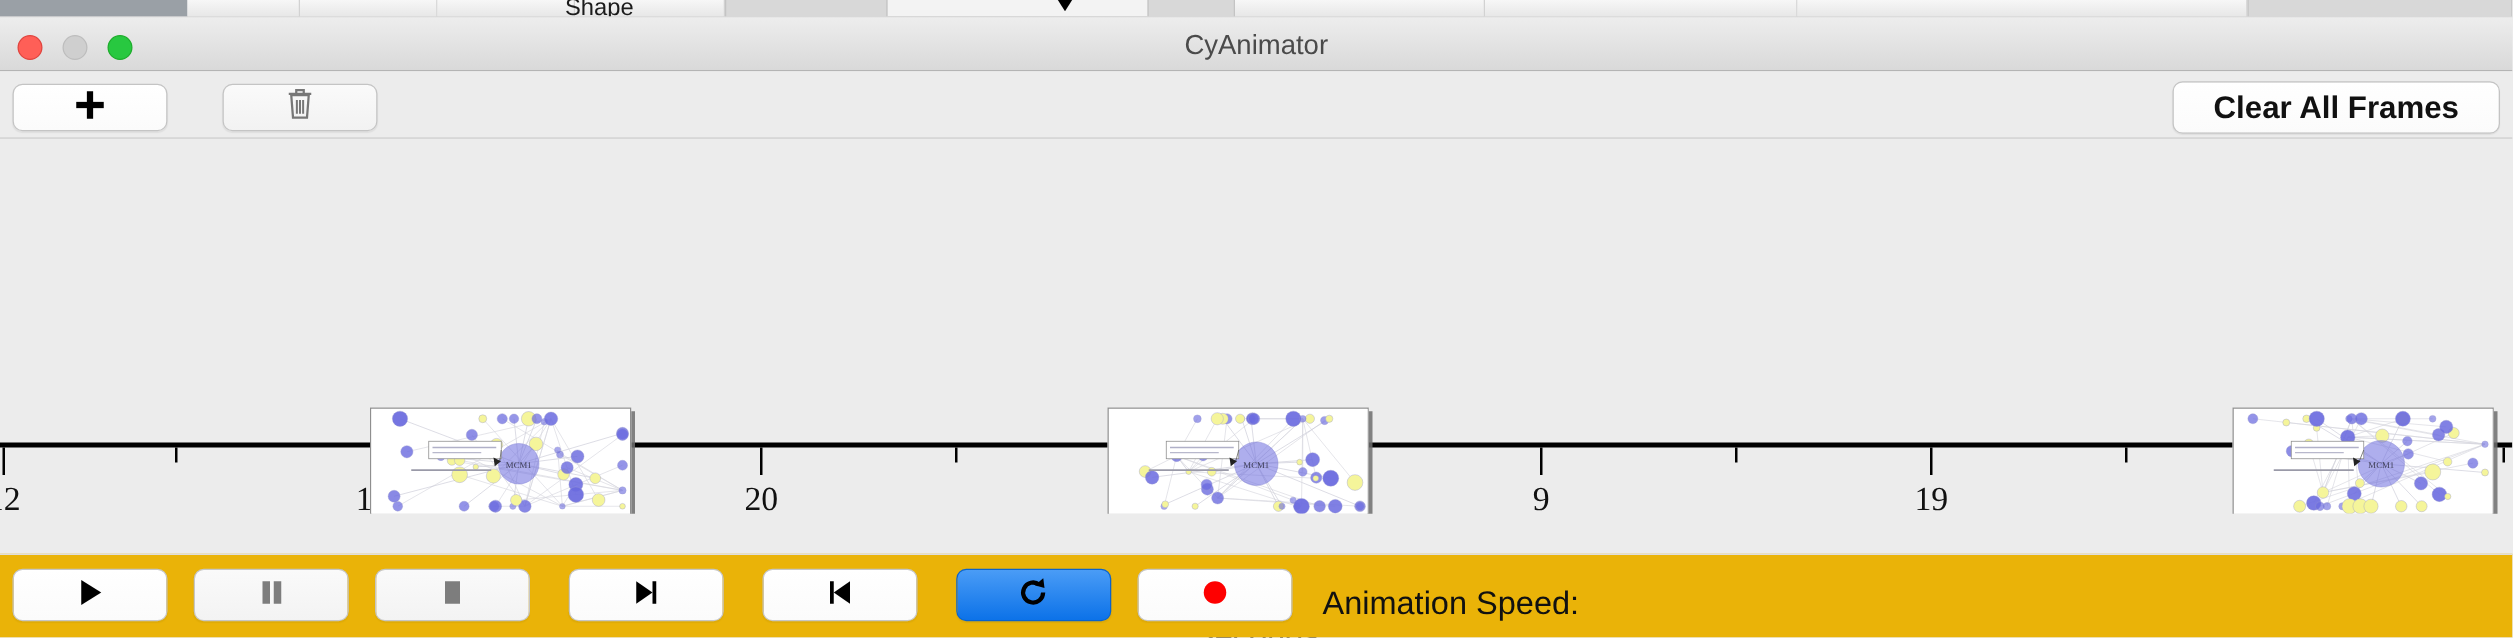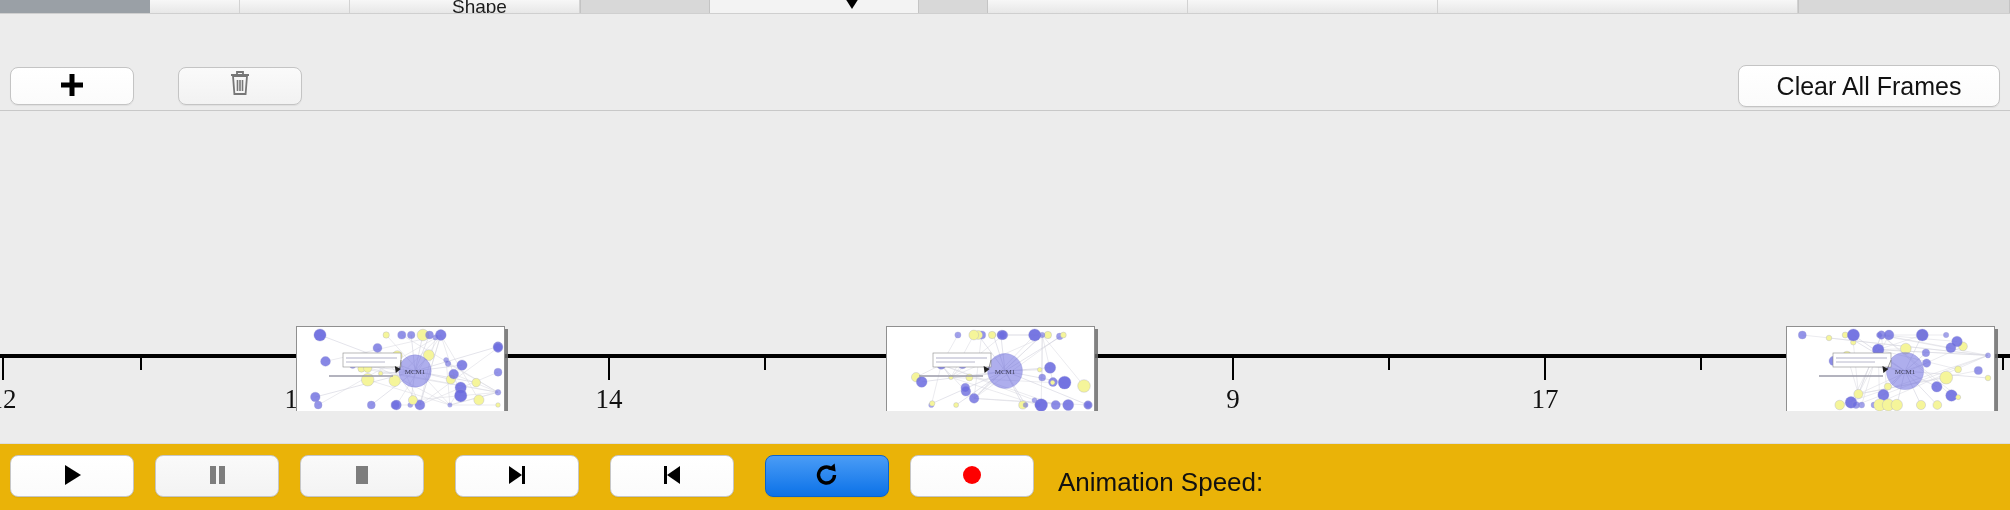--- a/index.html
+++ b/index.html
@@ -66,21 +66,21 @@
     border-bottom: 1px solid #c8c8c8;
   }
   .btn {
     position: absolute;
     border: 1px solid #c4c4c4;
     border-radius: 8px;
     background: linear-gradient(#ffffff, #fbfbfb);
     box-shadow: 0 1px 1px rgba(0,0,0,0.06);
     display: flex; align-items: center; justify-content: center;
     cursor: default;
-    font-size: 23px; color: #111;
+    font-size: 23px; color: #111; font-weight: bold;
   }
   .btn.flat { background: linear-gradient(#fafafa, #f2f2f2); }
   .btn-add   { left: 10px;  top: 10px; width: 124px; height: 38px; }
   .btn-del   { left: 178px; top: 10px; width: 124px; height: 38px; }
   .btn-clear { left: 1738px; top: 8px; width: 262px; height: 42px; font-size: 25px; }
 
   .plus-glyph { font-size: 34px; font-weight: 700; line-height: 1; color: #000; }
 
   
   .timeline {
@@ -165,20 +165,26 @@
     <div class="bscroll" style="left:580px;width:130px;"></div>
     <div class="btext" style="left:452px;">Shape</div>
     <div class="bcursor" style="left:845px;top:-2px;"></div>
     <div class="bscroll" style="left:918px;width:70px;"></div>
     <div class="bseg" style="left:988px;width:200px;"></div>
     <div class="bseg" style="left:1188px;width:250px;"></div>
     <div class="bseg" style="left:1438px;width:360px;"></div>
     <div class="bscroll" style="left:1798px;width:212px;"></div>
   </div>
 
+  <div class="titlebar">
+    <div class="traffic red"></div>
+    <div class="traffic yellow"></div>
+    <div class="traffic green"></div>
+    <div class="window-title">CyAnimator</div>
+  </div>
 
   <div class="toolbar">
     <div class="btn btn-add">
       <span class="plus-glyph">
         <svg width="26" height="26" viewBox="0 0 26 26" aria-hidden="true">
           <rect x="10.5" y="2" width="5" height="22" fill="#000"></rect>
           <rect x="2" y="10.5" width="22" height="5" fill="#000"></rect>
         </svg>
       </span>
     </div>
@@ -200,30 +206,30 @@
     <div class="timeline-inner" id="timeline-inner">
 
       <div class="ruler"></div>
     <div class="tick major" style="left: 2px;"></div>
         <div class="tick-label" style="left: 3px;">12</div>
         <div class="tick minor" style="left: 140px;"></div>
         <div class="tick major" style="left: 297px;"></div>
         <div class="tick-label" style="left: 298px;">13</div>
         <div class="tick minor" style="left: 453px;"></div>
         <div class="tick major" style="left: 608px;"></div>
-        <div class="tick-label" style="left: 609px;">14</div>
+        <div class="tick-label" style="left: 609px;">20</div>
         <div class="tick minor" style="left: 764px;"></div>
         <div class="tick major" style="left: 920px;"></div>
         <div class="tick-label" style="left: 921px;">15</div>
         <div class="tick minor" style="left: 1076px;"></div>
         <div class="tick major" style="left: 1232px;"></div>
         <div class="tick-label" style="left: 1233px;">9</div>
         <div class="tick minor" style="left: 1388px;"></div>
         <div class="tick major" style="left: 1544px;"></div>
-        <div class="tick-label" style="left: 1545px;">17</div>
+        <div class="tick-label" style="left: 1545px;">19</div>
         <div class="tick minor" style="left: 1700px;"></div>
         <div class="tick major" style="left: 1856px;"></div>
         <div class="tick-label" style="left: 1857px;">18</div>
         <div class="tick minor" style="left: 2002px;"></div>
         <div class="frame" style="left: 296px; top: 215px;">
           <svg viewBox="0 0 209 86" xmlns="http://www.w3.org/2000/svg">
     <rect width="209" height="86" fill="#ffffff"></rect>
     <g>
               <line x1="118" y1="44" x2="23.0" y2="8.0" stroke="#c9c9d6" stroke-width="0.5"></line>
               <line x1="201.0" y1="65.3" x2="64.5" y2="41.5" stroke="#d6d6de" stroke-width="0.5"></line>

